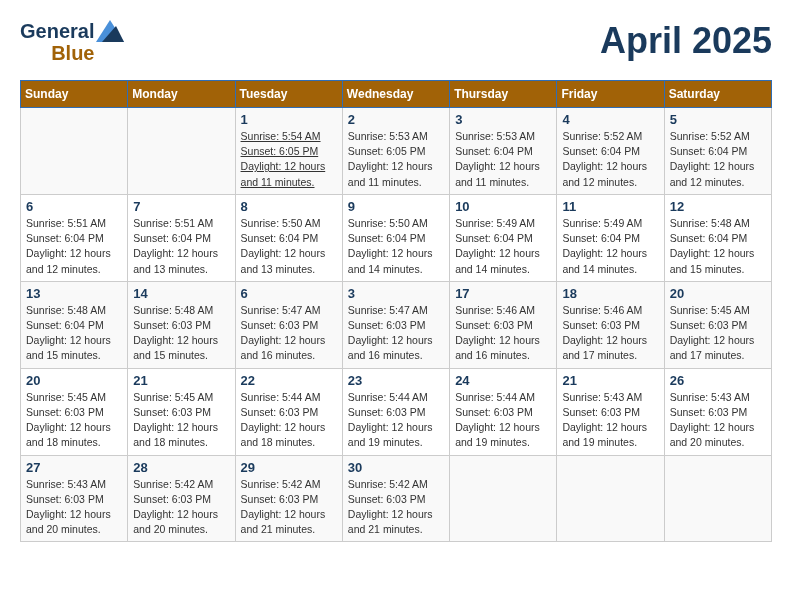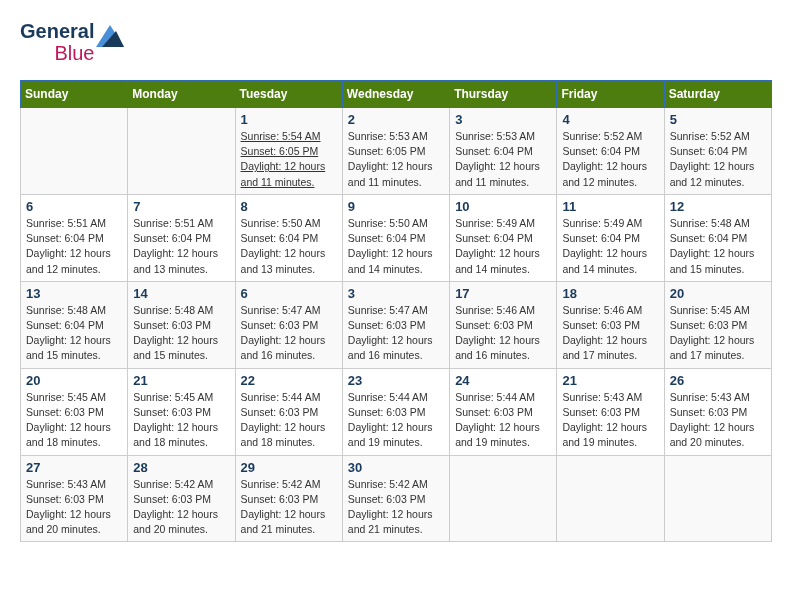--- a/index.html
+++ b/index.html
@@ -32,21 +32,21 @@
     .location-title {
       font-size: 16px;
       color: #1a3a5c;
     }
     table {
       width: 100%;
       border-collapse: collapse;
       font-size: 11px;
     }
     thead tr th {
-      background-color: #4d7c0f;
+      background-color: #a16207;
       color: #fff;
       padding: 6px 4px;
       text-align: left;
       font-size: 12px;
       font-weight: bold;
       border: 1px solid #2f6db5;
     }
     tbody tr td {
       border: 1px solid #ccc;
       vertical-align: top;
@@ -75,34 +75,35 @@
     }
     tbody tr:nth-child(odd) .empty-cell {
       background: #f9f9f9 !important;
     }
   </style>
 </head>
 <body>
 
 <div class="header">
   <div class="logo">
-    <div style="display:flex; align-items:center; gap:2px;">
+    <div style="display:flex; align-items:flex-start; gap:2px;">
       <div style="display:flex; flex-direction:column; align-items:flex-end; line-height:1.1;">
         <span style="font-size:20px; font-weight:bold; color:#1a3a5c;">General</span>
-        <span style="font-size:20px; font-weight:normal; color:#be185d;">Blue</span>
+        <span style="font-size:20px; font-weight:bold; color:#a16207;">Blue</span>
       </div>
       <div style="margin-bottom: 8px;">
         <svg width="28" height="22" viewBox="0 0 28 22" xmlns="http://www.w3.org/2000/svg">
           <polygon points="0,22 14,0 28,22" fill="#4a90d9"></polygon>
           <polygon points="6,22 20,6 28,22" fill="#1a3a5c"></polygon>
         </svg>
       </div>
     </div>
   </div>
   <div class="title-block">
+    <div class="month-title">April 2025</div>
   </div>
 </div>
 
 <table>
   <thead>
     <tr>
     <th>Sunday</th>
         <th>Monday</th>
         <th>Tuesday</th>
         <th>Wednesday</th>

